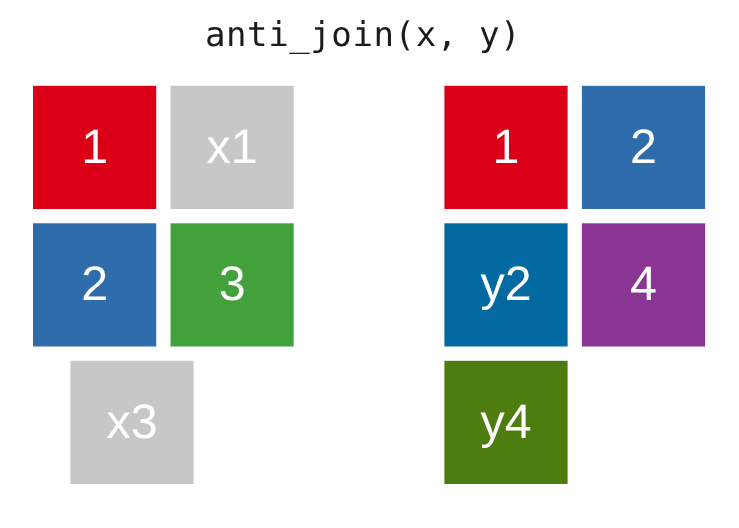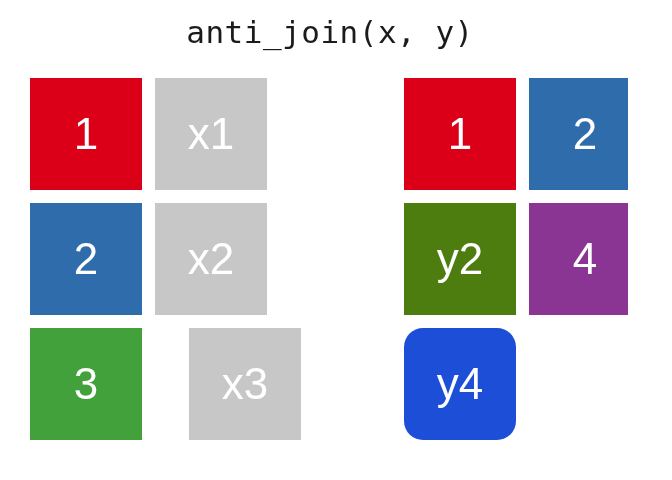--- a/index.html
+++ b/index.html
@@ -7,20 +7,21 @@
     padding: 0;
     background: #ffffff;
   }
   .canvas {
     position: relative;
     width: 628px;
     height: 480px;
     background: #ffffff;
     overflow: hidden;
     font-family: "Liberation Sans", "DejaVu Sans", sans-serif;
+    padding-left: 20px;
   }
   .title {
     position: absolute;
     top: 14px;
     left: 0;
     width: 660px;
     text-align: center;
     font-family: "DejaVu Sans Mono", "Liberation Mono", monospace;
     font-size: 31px;
     letter-spacing: 0.5px;
@@ -53,26 +54,25 @@
 <body>
 
 <div class="canvas">
 
   <div class="title" style="color: rgb(27, 27, 27);">anti_join(x, y)</div>
 
   <div class="table table-x">
     <div class="cell key" style="background-color: rgb(219, 0, 24);">1</div>
     <div class="cell value" style="background-color: rgb(199, 199, 199); text-align: right;">x1</div>
     <div class="cell key" style="background-color: rgb(46, 108, 172);">2</div>
-    <div class="cell value" style="background-color: rgb(199, 199, 199);">x2</div>
     <div class="cell key" style="background-color: rgb(67, 161, 60);">3</div>
     <div class="cell value" style="background-color: rgb(199, 199, 199); margin-left: 34px;">x3</div>
   </div>
 
   <div class="table table-y">
     <div class="cell key" style="background-color: rgb(219, 0, 24);">1</div>
     <div class="cell key" style="background-color: rgb(46, 108, 172);">2</div>
-    <div class="cell value" style="background-color: #4d7c0f;">y2</div>
+    <div class="cell value" style="background-color: #0369a1;">y2</div>
     <div class="cell key" style="background-color: rgb(138, 52, 147);">4</div>
-    <div class="cell value" style="background-color: #1d4ed8; border-radius: 19px;">y4</div>
+    <div class="cell value" style="background-color: #4d7c0f;">y4</div>
   </div>
 
 </div>
 
 </body></html>

